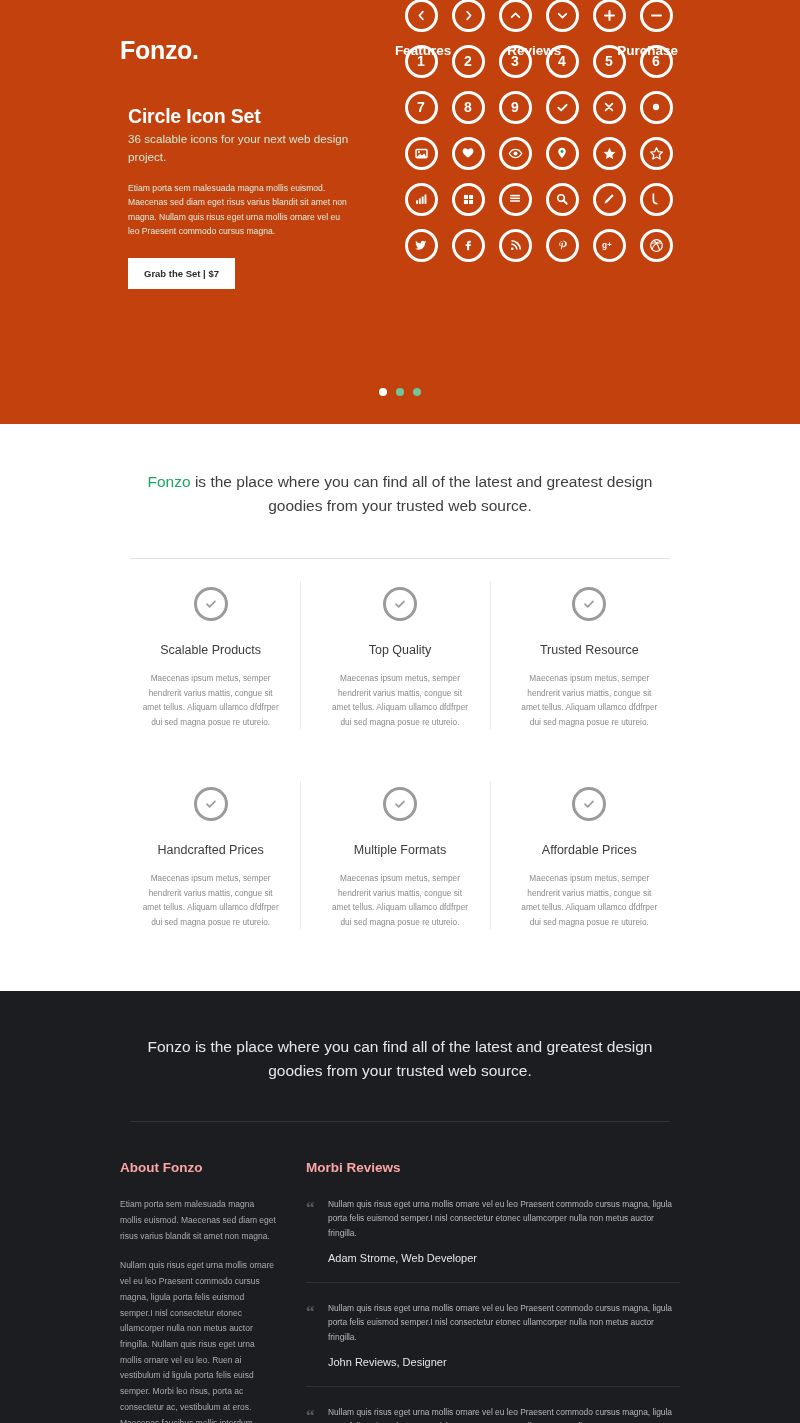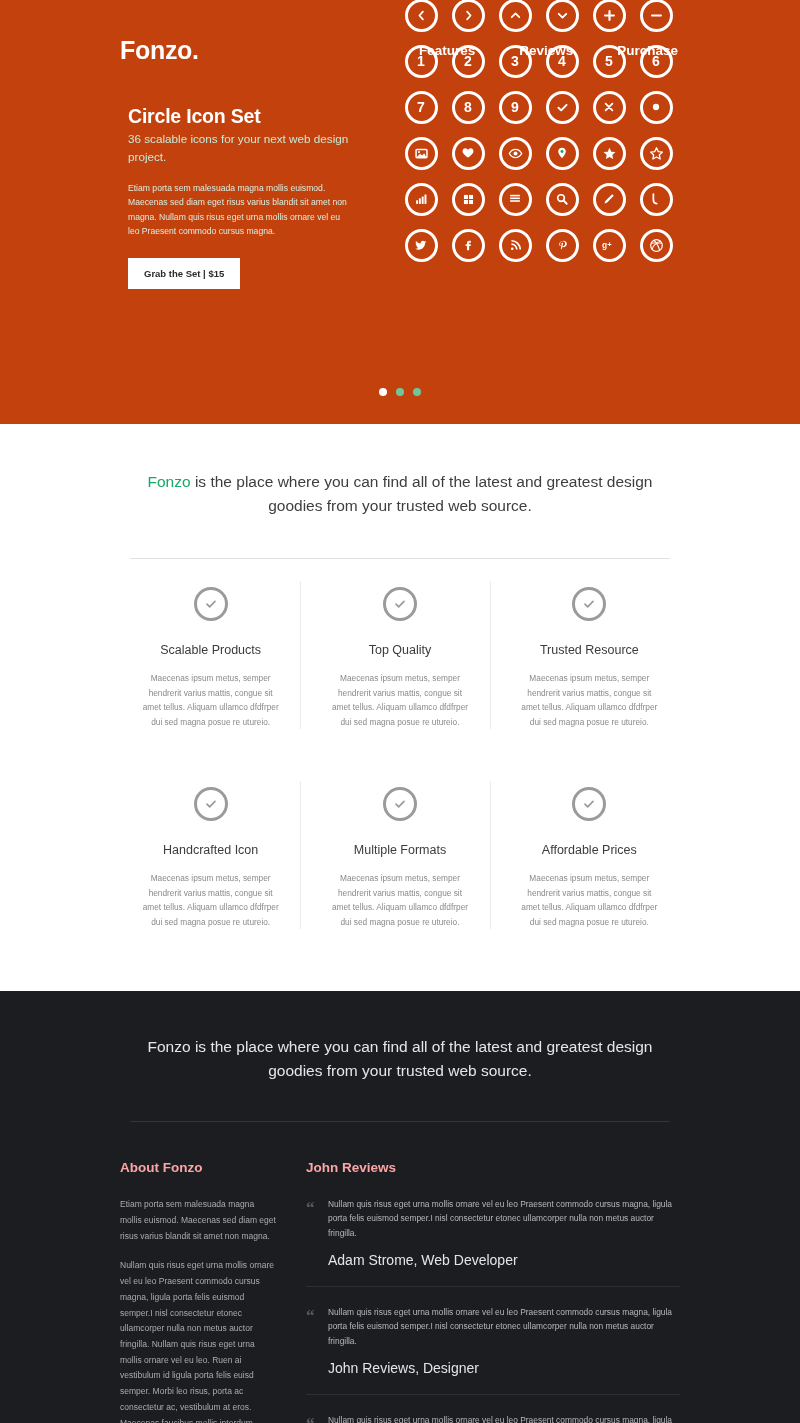--- a/index.html
+++ b/index.html
@@ -24,21 +24,21 @@
     align-items: center;
     justify-content: space-between;
     padding-top: 36px;
   }
   .logo {
     color: #ffffff;
     font-size: 25px;
     font-weight: bold;
     letter-spacing: -0.3px;
   }
-  .nav { display: flex; gap: 44px; padding-right: 2px; }
+  .nav { display: flex; gap: 56px; padding-right: 2px; }
   .nav a {
     color: #ffffff;
     font-size: 13.5px;
     font-weight: bold;
     text-decoration: none;
   }
 
   .hero-body { display: flex; margin-top: 40px; }
   .hero-left { width: 250px; padding-left: 8px; }
   .hero-title {
@@ -234,21 +234,21 @@
   }
   .review-body { flex: 1; }
   .review-text {
     color: #b5b8bc;
     font-size: 8.4px;
     line-height: 1.7;
     margin-bottom: 11px;
   }
   .review-author {
     color: #e3e5e7;
-    font-size: 14px;
+    font-size: 11px;
     margin-top: 12px;
   }
 </style>
 </head>
 <body>
 
 <div class="page">
 
   <section class="hero">
     <div class="wrap">
@@ -259,21 +259,21 @@
           <a href="#">Reviews</a>
           <a href="#">Purchase</a>
         </nav>
       </div>
 
       <div class="hero-body">
         <div class="hero-left">
           <h1 class="hero-title">Circle Icon Set</h1>
           <p class="hero-sub">36 scalable icons for your next web design project.</p>
           <p class="hero-para">Etiam porta sem malesuada magna mollis euismod. Maecenas sed diam eget risus varius blandit sit amet non magna. Nullam quis risus eget urna mollis ornare vel eu leo Praesent commodo cursus magna.</p>
-          <button class="cta">Grab the Set  |  $15</button>
+          <button class="cta">Grab the Set  |  $7</button>
         </div>
 
         <div class="icon-grid">
 
           <div class="ic">
               <div class="ic-circ">
                 <svg width="11" height="11" viewBox="0 0 16 16">
                   <path d="M10 2.5 L5 8 L10 13.5" stroke="#fff" stroke-width="2.6" fill="none" stroke-linecap="round" stroke-linejoin="round"></path>
                 </svg>
               </div>
@@ -553,21 +553,21 @@
           </div>
         <div class="feat-title">Trusted Resource</div>
         <div class="feat-body">Maecenas ipsum metus, semper hendrerit varius mattis, congue sit amet tellus. Aliquam ullamco dfdfrper dui sed magna posue re utureio.</div>
       </div>
       <div class="feat sep-r">
         <div class="feat-icon">
             <svg width="14" height="14" viewBox="0 0 16 16">
               <path d="M3.4 8.2 L6.5 11.3 L12.6 5" stroke="#9b9b9b" stroke-width="1.9" fill="none" stroke-linecap="round" stroke-linejoin="round"></path>
             </svg>
           </div>
-        <div class="feat-title">Handcrafted Icon</div>
+        <div class="feat-title">Handcrafted Prices</div>
         <div class="feat-body">Maecenas ipsum metus, semper hendrerit varius mattis, congue sit amet tellus. Aliquam ullamco dfdfrper dui sed magna posue re utureio.</div>
       </div>
       <div class="feat sep-r">
         <div class="feat-icon">
             <svg width="14" height="14" viewBox="0 0 16 16">
               <path d="M3.4 8.2 L6.5 11.3 L12.6 5" stroke="#9b9b9b" stroke-width="1.9" fill="none" stroke-linecap="round" stroke-linejoin="round"></path>
             </svg>
           </div>
         <div class="feat-title">Multiple Formats</div>
         <div class="feat-body">Maecenas ipsum metus, semper hendrerit varius mattis, congue sit amet tellus. Aliquam ullamco dfdfrper dui sed magna posue re utureio.</div>
@@ -590,21 +590,21 @@
 
     <div class="cols">
       <div class="col-about">
         <h3 class="col-title">About Fonzo</h3>
         <p class="about-p">Etiam porta sem malesuada magna mollis euismod. Maecenas sed diam eget risus varius blandit sit amet non magna.</p>
         <p class="about-p">Nullam quis risus eget urna mollis ornare vel eu leo Praesent commodo cursus magna, ligula porta felis euismod semper.I nisl consectetur etonec ullamcorper nulla non metus auctor fringilla. Nullam quis risus eget urna mollis ornare vel eu leo. Ruen ai vestibulum id ligula porta felis euisd semper. Morbi leo risus, porta ac consectetur ac, vestibulum at eros. Maecenas faucibus mollis interdum.</p>
 
       </div>
 
       <div class="col-reviews">
-        <h3 class="col-title">John Reviews</h3>
+        <h3 class="col-title">Morbi Reviews</h3>
 
         <div class="review">
           <div class="quote">“</div>
           <div class="review-body">
             <p class="review-text">Nullam quis risus eget urna mollis ornare vel eu leo Praesent commodo cursus magna, ligula porta felis euismod semper.I nisl consectetur etonec ullamcorper nulla non metus auctor fringilla.</p>
             <p class="review-author">Adam Strome, Web Developer</p>
           </div>
         </div>
         <div class="review">
           <div class="quote">“</div>

